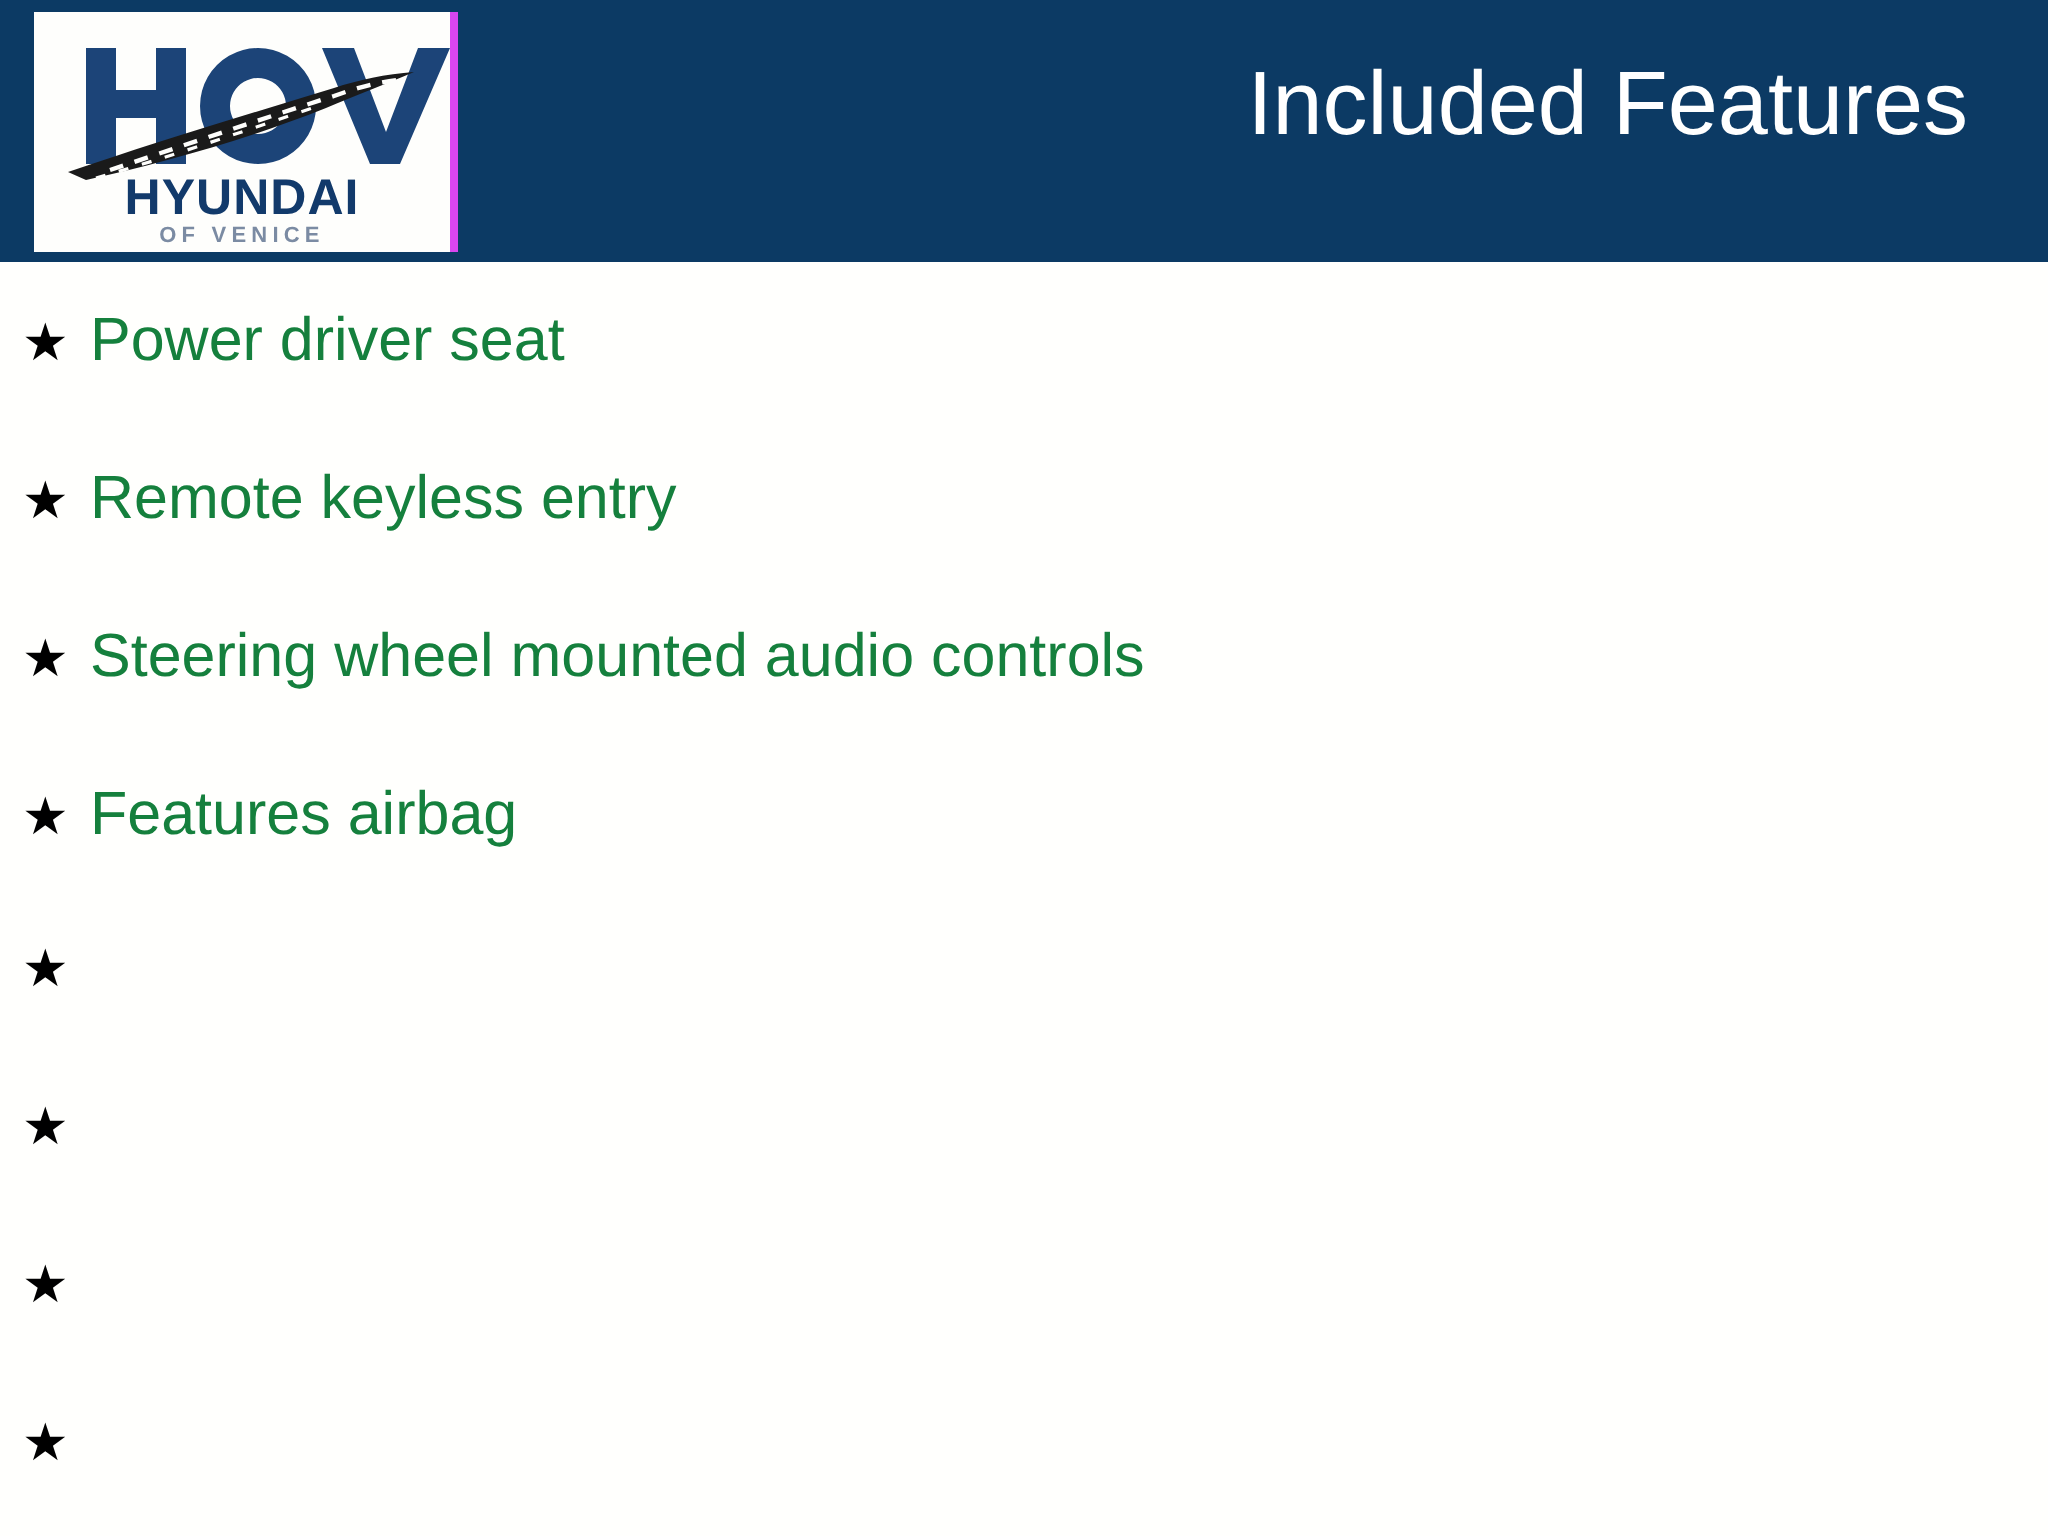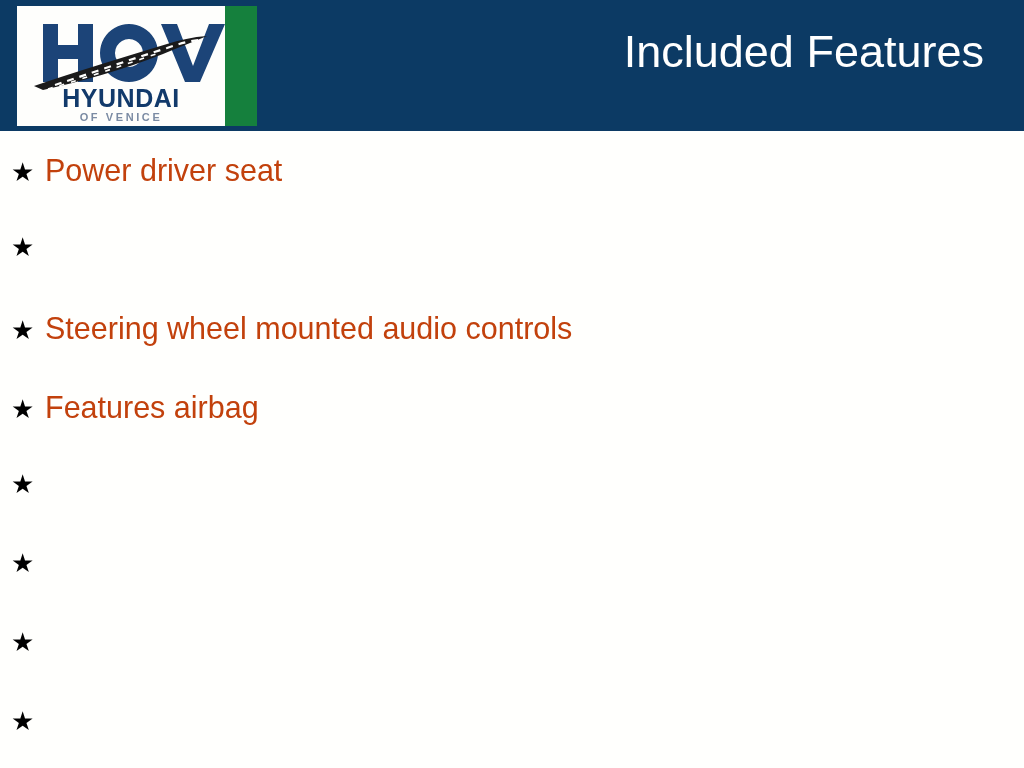--- a/index.html
+++ b/index.html
@@ -39,23 +39,23 @@
     letter-spacing: 0px;
     line-height: 1.05;
     white-space: nowrap;
   }
 
   
   .logo-box {
     position: absolute;
     left: 17px;
     top: 6px;
-    width: 240px;
+    width: 212px;
     height: 120px;
-    background: #15803d;
+    background: #d946ef;
     overflow: hidden;
   }
   .logo-svg {
     display: block;
     width: 208px;
     height: 120px;
   }
 
   
   .feature-list {
@@ -80,21 +80,21 @@
   }
   .star-bullet {
     flex: 0 0 auto;
     width: 34px;
     color: #000000;
     font-size: 26px;
     line-height: 1;
   }
   .feature-label {
     flex: 1 1 auto;
-    color: #c2410c;
+    color: #15803d;
     font-size: 30.5px;
     line-height: 1;
     white-space: nowrap;
   }
 </style>
 </head>
 <body>
 
 <div class="slide">
 
@@ -131,20 +131,21 @@
 
   <ul class="feature-list">
 
     <li class="feature-item">
       <span class="star-bullet">★</span>
       <span class="feature-label">Power driver seat</span>
     </li>
 
     <li class="feature-item">
       <span class="star-bullet">★</span>
+      <span class="feature-label">Remote keyless entry</span>
     </li>
 
     <li class="feature-item">
       <span class="star-bullet">★</span>
       <span class="feature-label">Steering wheel mounted audio controls</span>
     </li>
 
     <li class="feature-item">
       <span class="star-bullet">★</span>
       <span class="feature-label">Features airbag</span>

